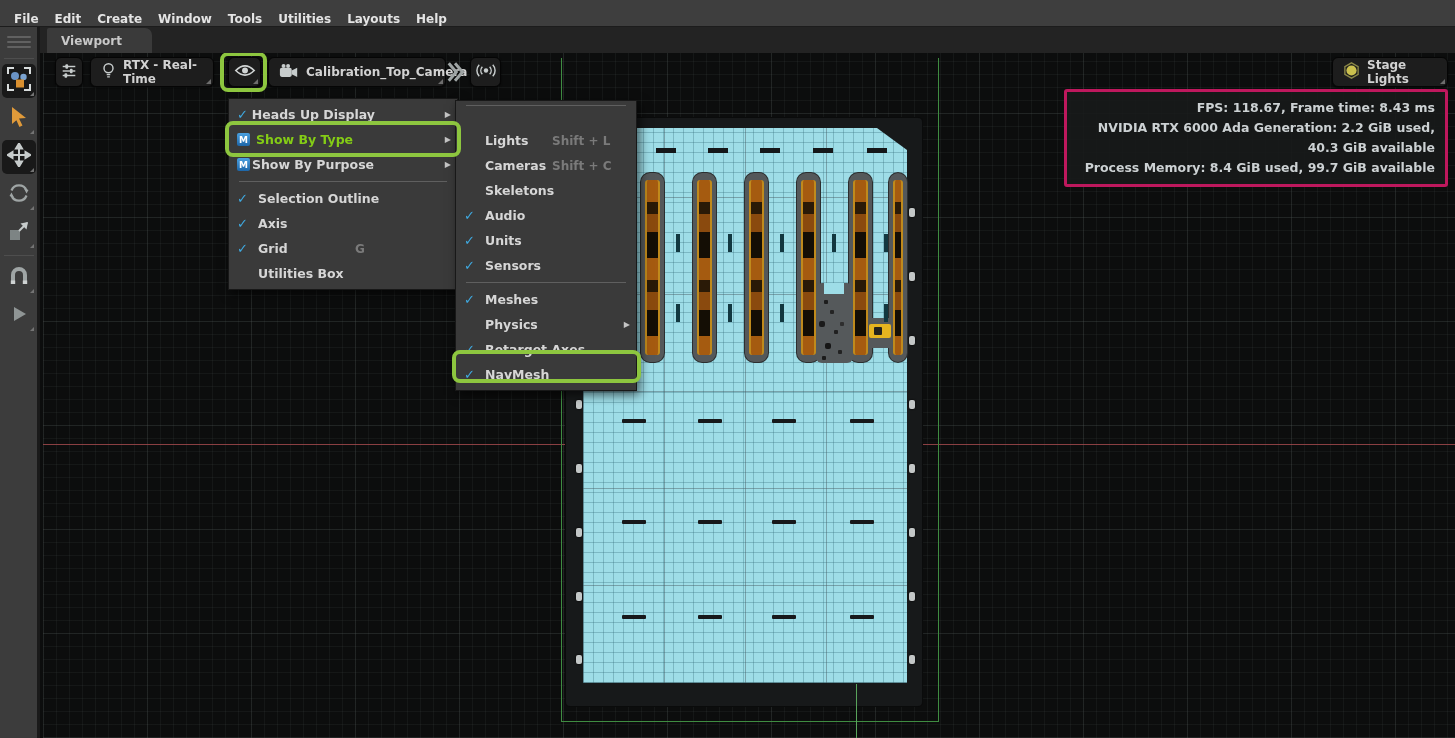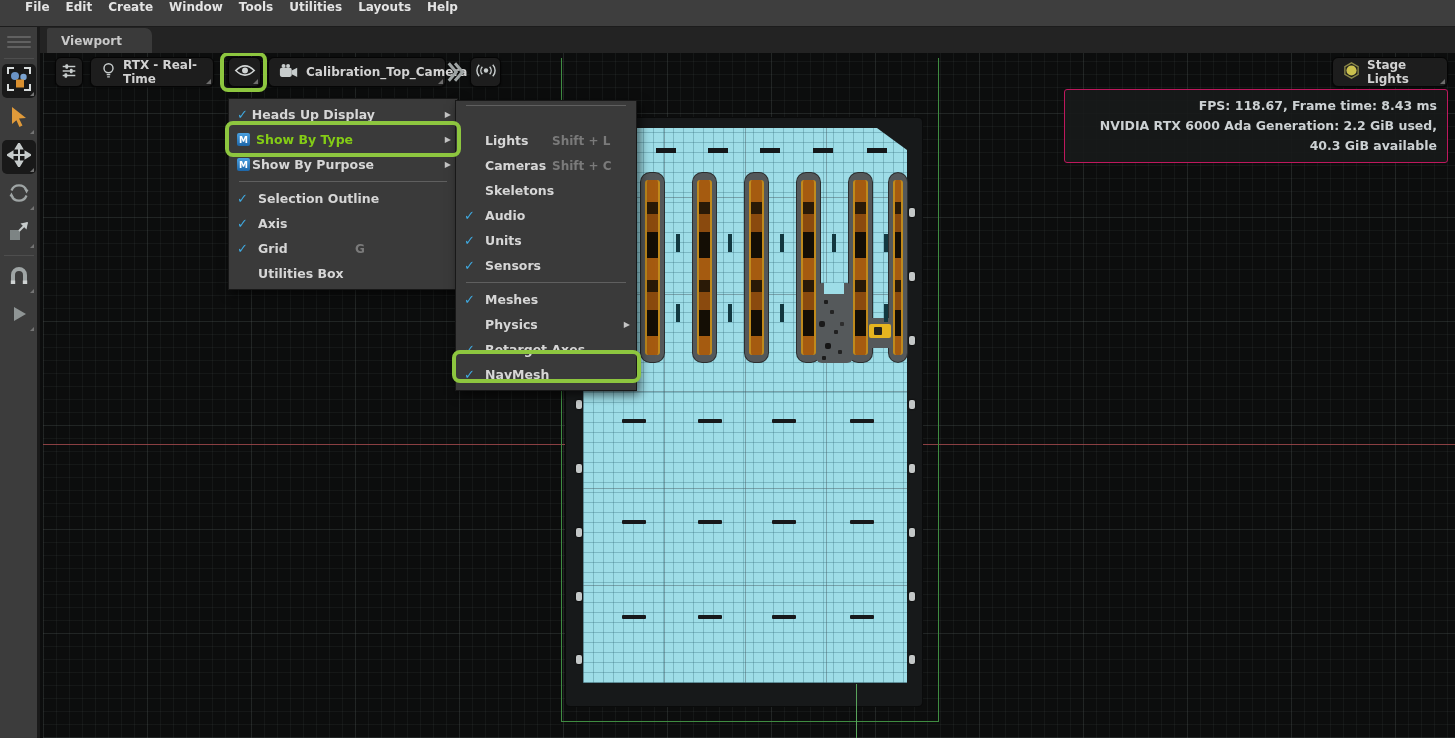--- a/index.html
+++ b/index.html
@@ -1,21 +1,21 @@
 <!DOCTYPE html>
 <html><head>
 <meta charset="utf-8">
 <style>
   html,body{margin:0;padding:0;background:#000;}
   #stage{position:relative;width:1455px;height:738px;overflow:hidden;
          background:#0c0d0d;font-family:"DejaVu Sans","Liberation Sans",sans-serif;
          -webkit-font-smoothing:antialiased;}
   
   .menubar{position:absolute;left:0;top:0;width:100%;height:27px;background:#3e3e3e;
-           display:flex;align-items:flex-start;padding-left:17px;z-index:50;border-bottom:1px solid #1c1c1c;box-sizing:border-box;}
+           display:flex;align-items:flex-end;padding-left:6px;z-index:50;border-bottom:1px solid #1c1c1c;box-sizing:border-box;}
   .mitem{color:#e4e4e4;font-size:12px;font-weight:700;padding:0 8px;cursor:default;}
   
   .sidebar{position:absolute;left:0;top:27px;width:40px;height:711px;background:#3c3c3c;
            z-index:40;display:flex;flex-direction:column;align-items:center;border-right:3px solid #1a1a1a;box-sizing:border-box;}
   .dock-handle{margin:6px 0 4px 0;}
   .dock-handle div{width:24px;height:2px;background:#616161;margin:3px 0;border-radius:1px;}
   .tool{width:34px;height:34px;margin:2px 0;display:flex;align-items:center;justify-content:center;position:relative;}
   .tool.tile{background:#191919;border-radius:5px;}
   .tool::after{content:"";position:absolute;right:2px;bottom:2px;
                border-left:4px solid transparent;border-bottom:4px solid #747474;}
@@ -68,21 +68,21 @@
   
   .vbtn{position:absolute;top:57px;height:30px;background:#1d1d1d;border:1px solid #050505;border-radius:6px;
         display:flex;align-items:center;gap:7px;padding:0 10px;color:#d2d2d2;font-size:12px;font-weight:600;
         z-index:10;box-shadow:0 1px 2px rgba(0,0,0,.65);box-sizing:border-box;}
   .vbtn::after{content:"";position:absolute;right:2px;bottom:2px;
         border-left:5px solid transparent;border-bottom:5px solid #6d6d6d;}
   .vbtn.noarrow::after{display:none;}
   .chevsep{position:absolute;left:445px;top:56px;z-index:10;}
   
   .hud{position:absolute;left:1064px;top:89px;width:384px;background:rgba(23,25,25,.9);
-       border:1px solid #be185d;border-radius:3px;padding:6px 10px;z-index:10;
+       border:3px solid #be185d;border-radius:3px;padding:6px 10px;z-index:10;
        color:#ccd1d3;font-size:12.5px;font-weight:600;text-align:right;line-height:20px;box-sizing:border-box;}
   
   .menu{position:absolute;background:#3a3a3a;border:1px solid #181818;z-index:20;padding:3px 0;
         box-shadow:3px 4px 10px rgba(0,0,0,.6);box-sizing:border-box;}
   .menu-main{left:228px;top:98px;width:230px;}
   .menu-sub{left:455px;top:100px;width:182px;}
   .mrow{height:25px;display:flex;align-items:center;padding:0 6px 0 8px;font-size:12.5px;
         font-weight:600;color:#d6d6d6;}
   .mrow .ic{width:21px;display:flex;align-items:center;justify-content:flex-start;}
   .check{color:#3fa9e0;font-weight:900;font-size:13px;}
@@ -364,20 +364,21 @@
         <polygon points="10,1 17.8,5.5 17.8,14.5 10,19 2.2,14.5 2.2,5.5" fill="none" stroke="#8a8748" stroke-width="1.6"></polygon>
         <circle cx="10" cy="10" r="6" fill="#cbc04e"></circle>
       </svg>
     </span>
     <span>Stage Lights</span>
   </div>
 
   <div class="hud">
     <div>FPS: 118.67, Frame time: 8.43 ms</div>
     <div>NVIDIA RTX 6000 Ada Generation: 2.2 GiB used, 40.3 GiB available</div>
+    <div>Process Memory: 8.4 GiB used, 99.7 GiB available</div>
   </div>
 
   <div class="menu menu-main">
     <div class="mrow">
       <span class="ic">
           <span class="check">✓</span>
         </span>
       <span class="lbl">Heads Up Display</span>
       <span class="sc"></span>
       <span class="arrow">▶</span>

